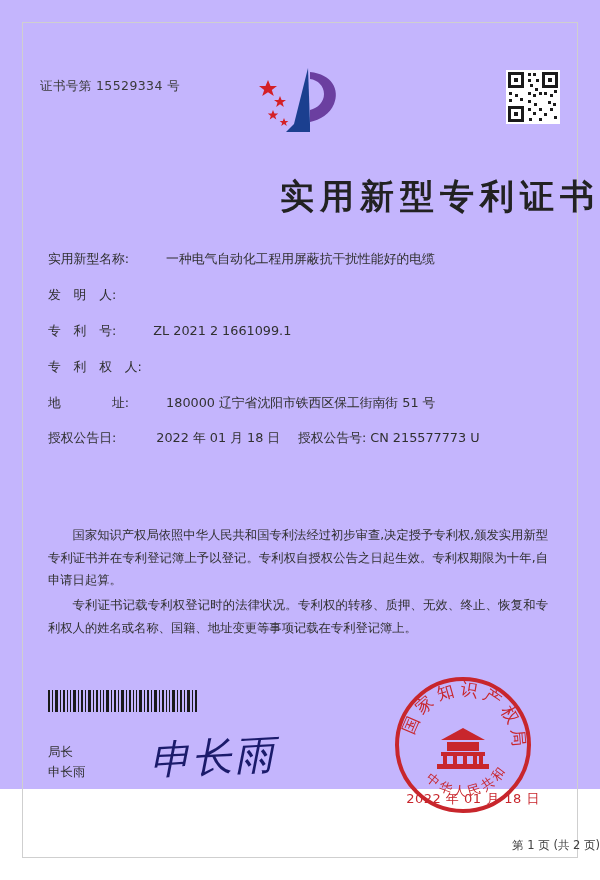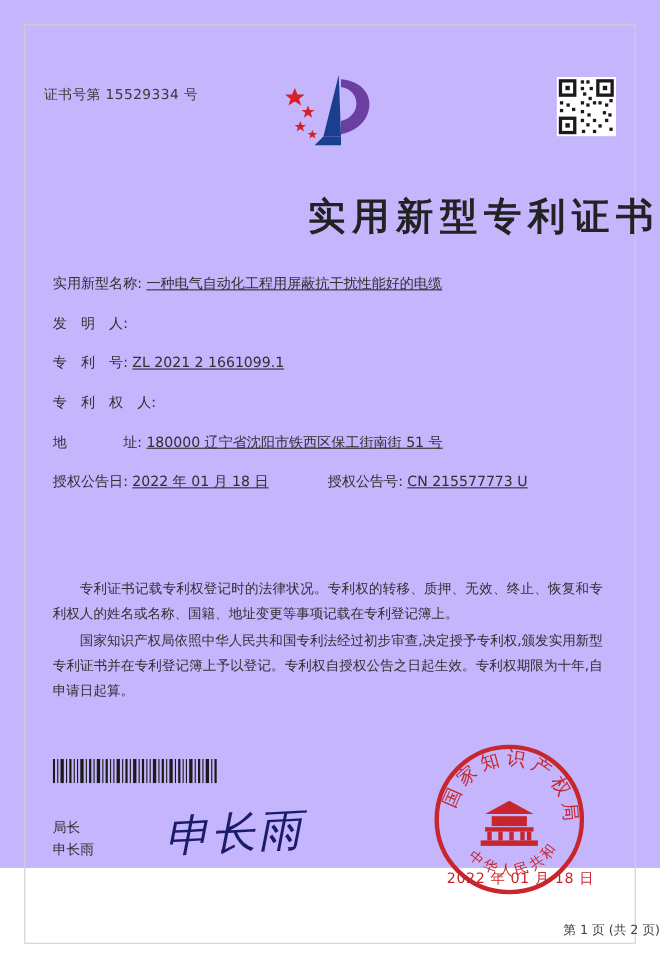--- a/index.html
+++ b/index.html
@@ -79,40 +79,40 @@
     top: 250px;
     width: 504px;
     font-size: 12.8px;
     color: #303030;
   }
   .field-row {
     display: flex;
     align-items: flex-start;
     margin-bottom: 18px;
     line-height: 1.4;
+    gap: 33px;
   }
   .field-label {
     white-space: nowrap;
     flex: 0 0 auto;
   }
   .field-value {
     margin-left: 4px;
     flex: 1 1 auto;
-    text-decoration: underline;
   }
   .row-split {
     display: flex;
     margin-bottom: 18px;
     font-size: 12.8px;
   }
   .row-split .half {
     display: flex;
     align-items: baseline;
   }
-  .row-split .half.first { width: 250px; }
+  .row-split .half.first { width: 250px; gap: 36px; }
 
   
   .paragraphs {
     position: absolute;
     left: 48px;
     top: 524px;
     width: 500px;
     font-size: 12.3px;
     line-height: 1.85;
     color: #303030;
@@ -274,22 +274,22 @@
         <span class="field-value">2022 年 01 月 18 日</span>
       </span>
       <span class="half">
         <span class="field-label">授权公告号:</span>
         <span class="field-value">CN 215577773 U</span>
       </span>
     </div>
   </div>
 
   <div class="paragraphs">
+    <p>国家知识产权局依照中华人民共和国专利法经过初步审查,决定授予专利权,颁发实用新型专利证书并在专利登记簿上予以登记。专利权自授权公告之日起生效。专利权期限为十年,自申请日起算。</p>
     <p>专利证书记载专利权登记时的法律状况。专利权的转移、质押、无效、终止、恢复和专利权人的姓名或名称、国籍、地址变更等事项记载在专利登记簿上。</p>
-    <p>国家知识产权局依照中华人民共和国专利法经过初步审查,决定授予专利权,颁发实用新型专利证书并在专利登记簿上予以登记。专利权自授权公告之日起生效。专利权期限为十年,自申请日起算。</p>
   </div>
 
   <div class="barcode">
     <svg width="150" height="22" viewBox="0 0 150 22">
       <g fill="#1a1a1a">
         <rect x="0" y="0" width="2" height="22"></rect>
           <rect x="4" y="0" width="1" height="22"></rect>
         <rect x="7" y="0" width="3" height="22"></rect>
           <rect x="12" y="0" width="1" height="22"></rect>
         <rect x="15" y="0" width="2" height="22"></rect>

